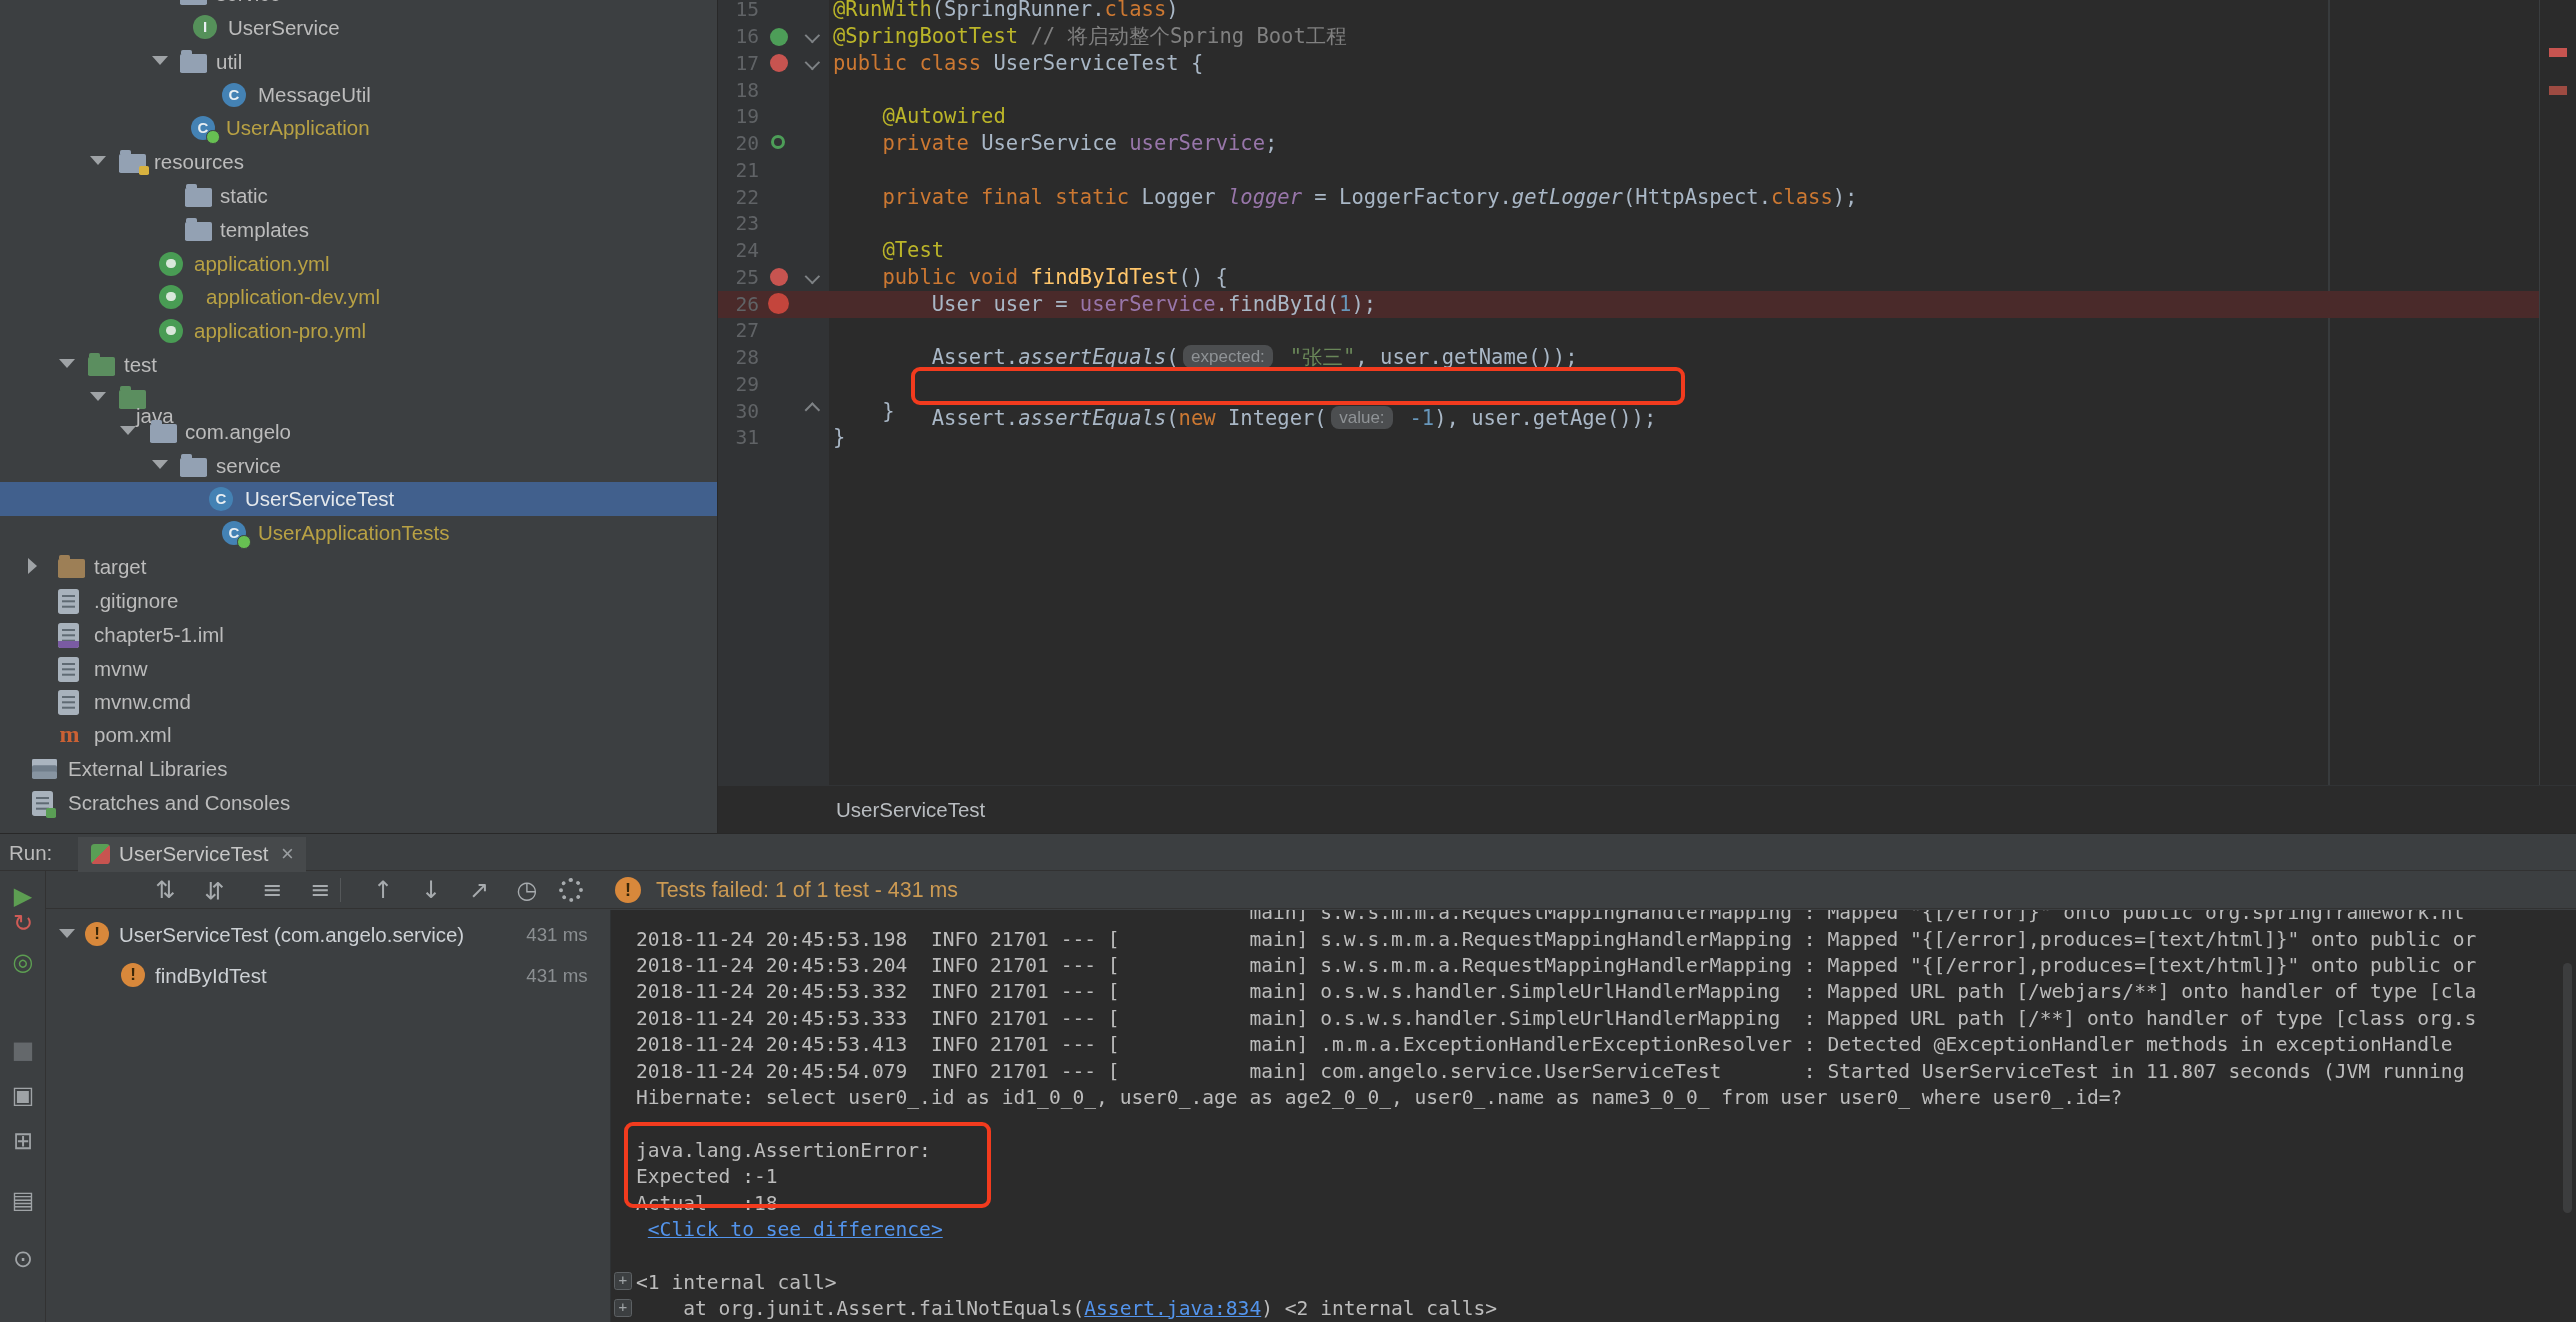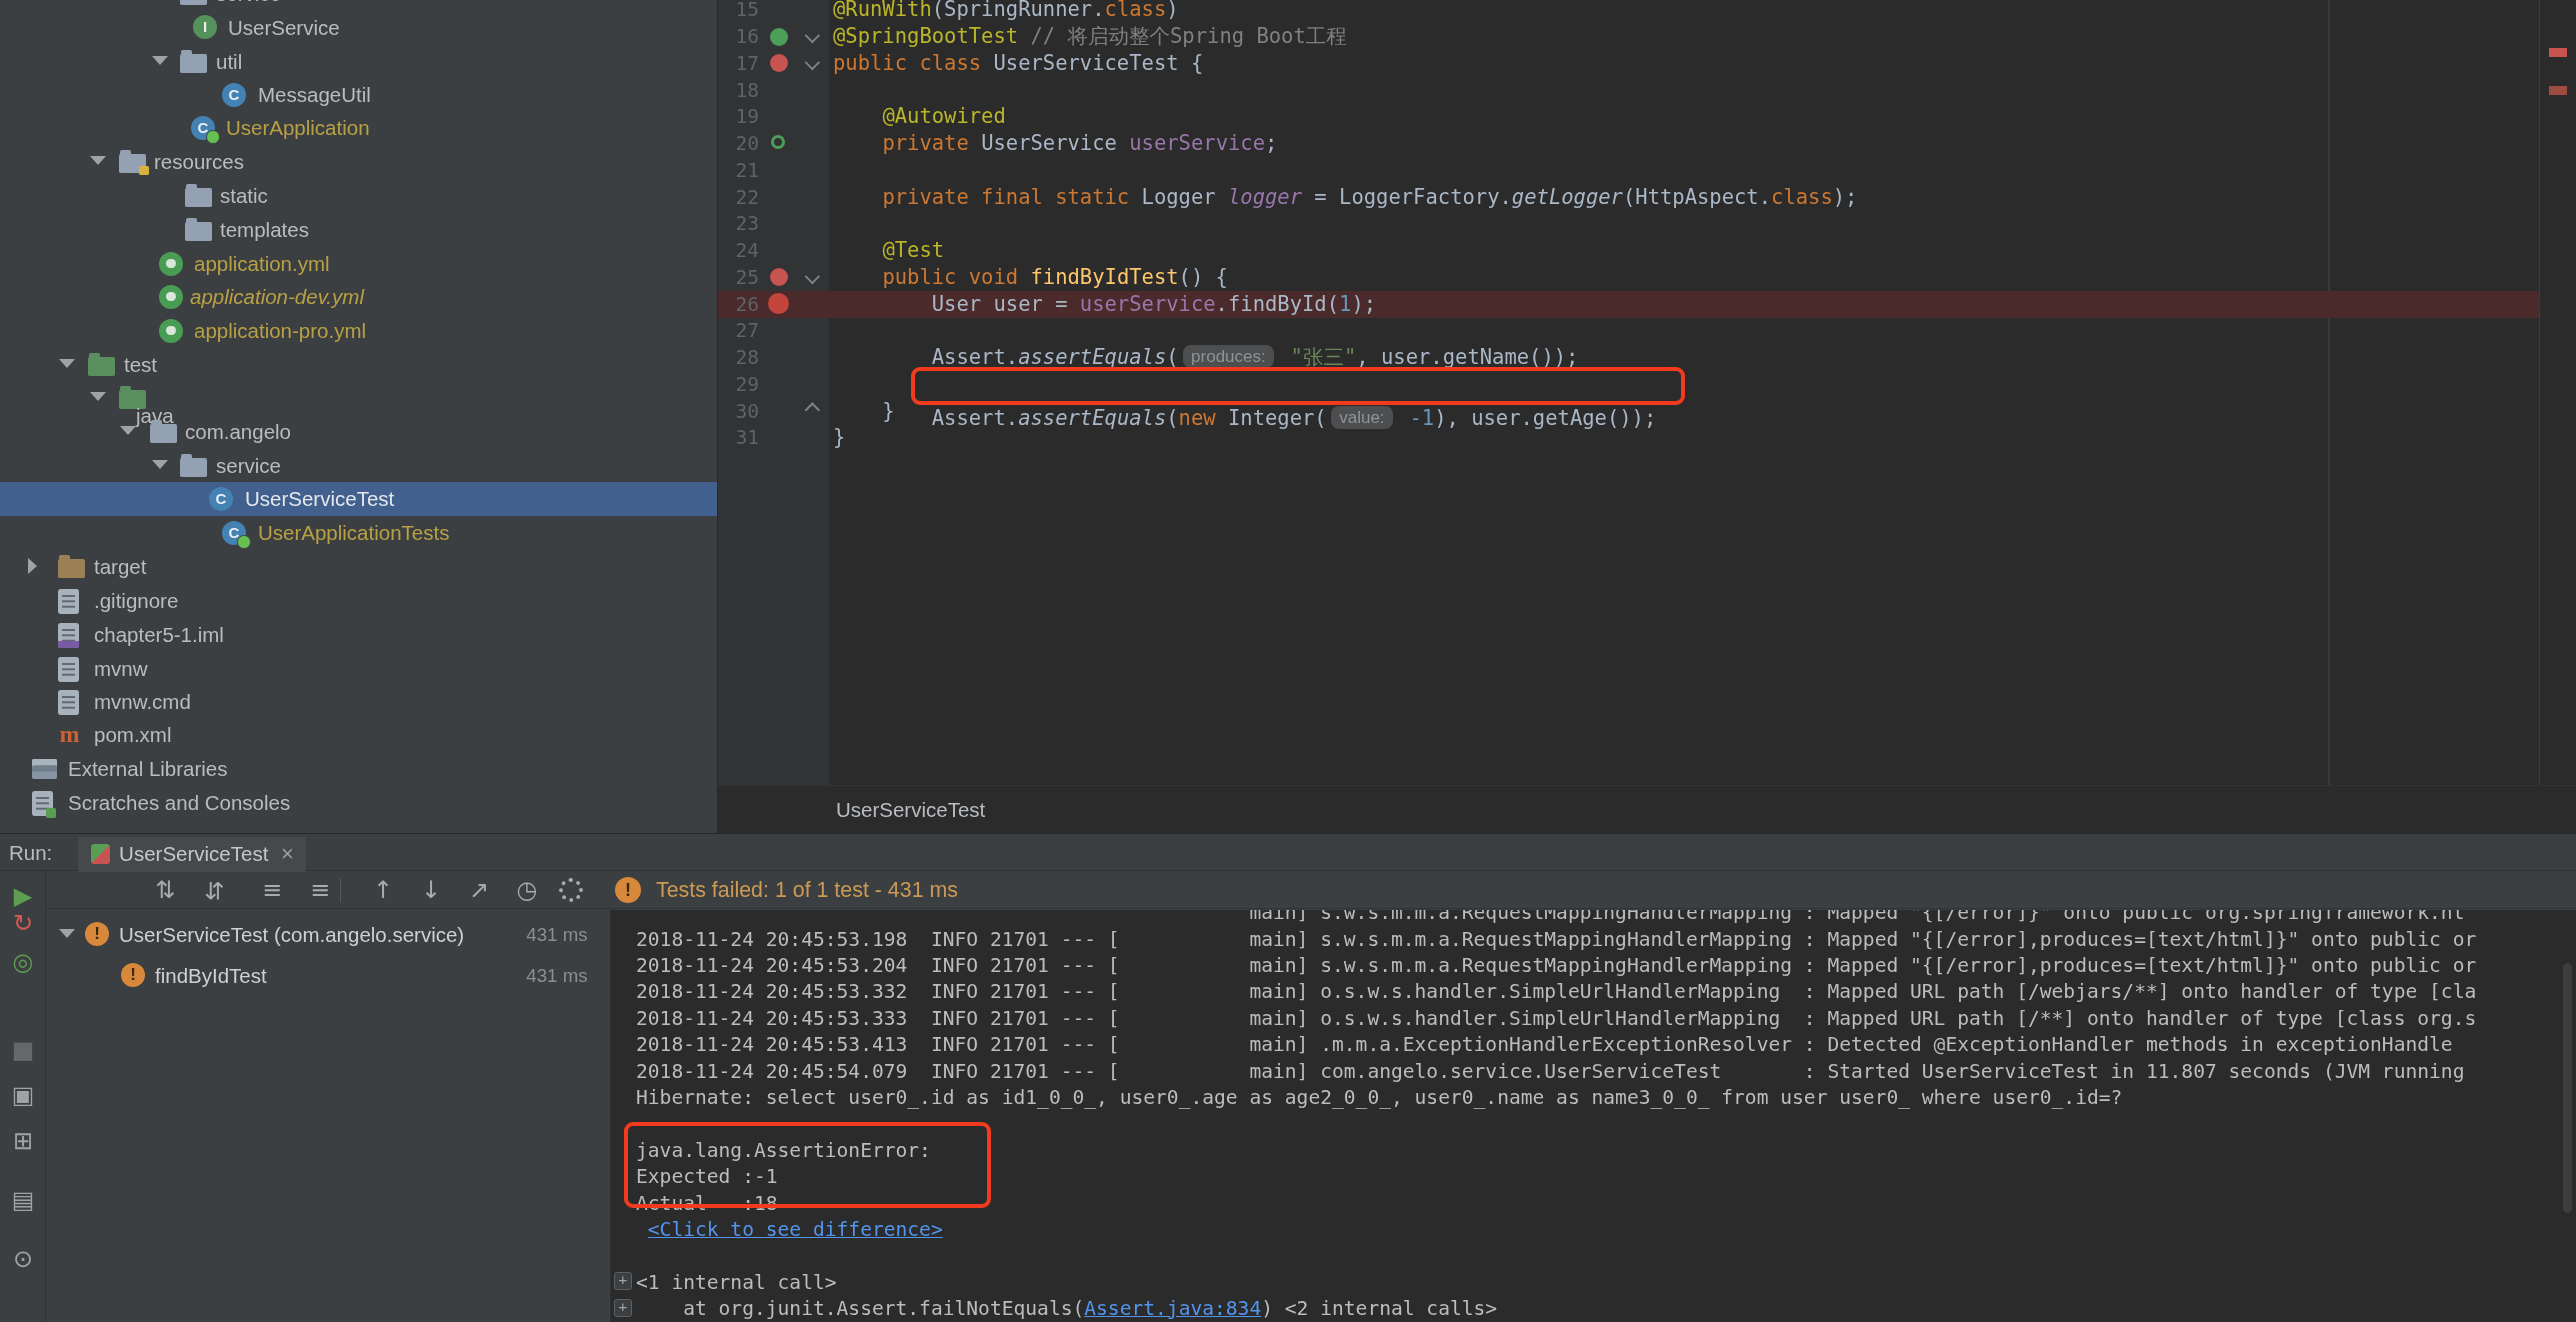--- a/index.html
+++ b/index.html
@@ -145,21 +145,21 @@
       <div class="trow" style="top: 213px;">
         <span class="ic ic-folder" style="left: 185px;"></span>
         <span class="tlabel" style="left: 220px;">templates</span>
       </div>
       <div class="trow" style="top: 247px;">
         <span class="ic ic-circ yml" style="left: 159px;"></span>
         <span class="tlabel amber" style="left: 194px;">application.yml</span>
       </div>
       <div class="trow" style="top: 280px;">
         <span class="ic ic-circ yml" style="left: 159px;"></span>
-        <span class="tlabel amber" style="left: 190px; font-style: italic;">application-dev.yml</span>
+        <span class="tlabel amber" style="left: 206px;">application-dev.yml</span>
       </div>
       <div class="trow" style="top: 314px;">
         <span class="ic ic-circ yml" style="left: 159px;"></span>
         <span class="tlabel amber" style="left: 194px;">application-pro.yml</span>
       </div>
       <div class="trow" style="top: 348px;">
         <span class="tri down" style="left: 59px;"></span>
         <span class="ic ic-folder green" style="left: 88px;"></span>
         <span class="tlabel" style="left: 124px;">test</span>
       </div>
@@ -260,21 +260,21 @@
         <div class="cline" style="top: 77px;"></div>
         <div class="cline" style="top: 103px;"><span class="c-def">    </span><span class="c-ann">@Autowired</span></div>
         <div class="cline" style="top: 130px; text-align: center;"><span class="c-def">    </span><span class="c-kw">private </span><span class="c-def">UserService </span><span class="c-fld">userService</span><span class="c-def">;</span></div>
         <div class="cline" style="top: 157px;"></div>
         <div class="cline" style="top: 184px;"><span class="c-def">    </span><span class="c-kw">private final static </span><span class="c-def">Logger </span><span class="c-fldi">logger</span><span class="c-def"> = LoggerFactory.</span><span class="c-meti">getLogger</span><span class="c-def">(HttpAspect.</span><span class="c-kw">class</span><span class="c-def">);</span></div>
         <div class="cline" style="top: 210px;"></div>
         <div class="cline" style="top: 237px;"><span class="c-def">    </span><span class="c-ann">@Test</span></div>
         <div class="cline" style="top: 264px;"><span class="c-def">    </span><span class="c-kw">public void </span><span class="c-decl">findByIdTest</span><span class="c-def">() {</span></div>
         <div class="cline" style="top: 291px;"><span class="c-def">        User user = </span><span class="c-fld">userService</span><span class="c-def">.findById(</span><span class="c-num">1</span><span class="c-def">);</span></div>
         <div class="cline" style="top: 317px;"></div>
-        <div class="cline" style="top: 344px;"><span class="c-def">        Assert.</span><span class="c-meti">assertEquals</span><span class="c-def">(</span><span class="hint">produces:</span><span class="c-def"> </span><span class="c-str">"张三"</span><span class="c-def">, user.getName());</span></div>
+        <div class="cline" style="top: 344px;"><span class="c-def">        Assert.</span><span class="c-meti">assertEquals</span><span class="c-def">(</span><span class="hint">expected:</span><span class="c-def"> </span><span class="c-str">"张三"</span><span class="c-def">, user.getName());</span></div>
         <div class="cline" style="top: 371px; margin-top: 34px;"><span class="c-def">        Assert.</span><span class="c-meti">assertEquals</span><span class="c-def">(</span><span class="c-kw">new </span><span class="c-def">Integer(</span><span class="hint">value:</span><span class="c-def"> </span><span class="c-num">-1</span><span class="c-def">), user.getAge());</span></div>
         <div class="cline" style="top: 398px;"><span class="c-def">    }</span></div>
         <div class="cline" style="top: 424px;"><span class="c-def">}</span></div>
       </div>
     <div id="error-stripe">
       <span class="esm red"></span>
       <span class="esm red2"></span>
     </div>
     <div id="code-annotation" class="redbox"></div>
   </div>

